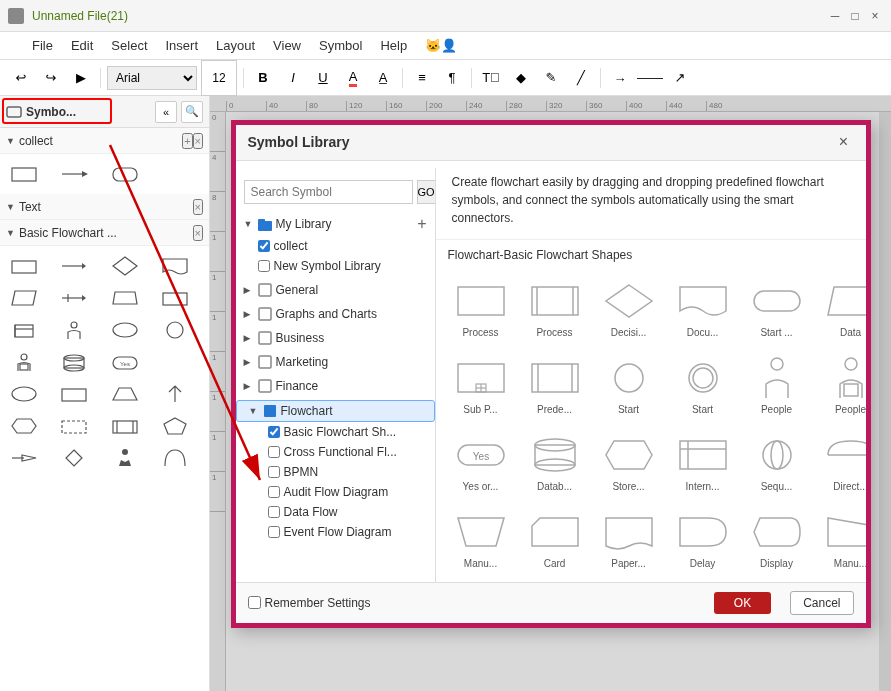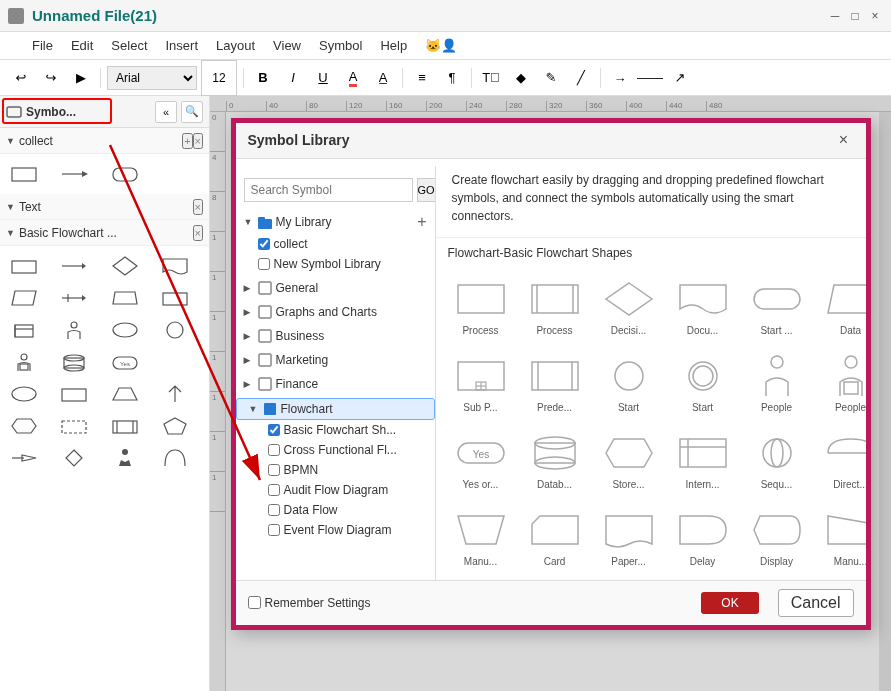--- a/index.html
+++ b/index.html
@@ -4,21 +4,21 @@
   <style>
     * { box-sizing: border-box; margin: 0; padding: 0; }
     body { font-family: Arial, sans-serif; font-size: 12px; background: #f0f0f0; overflow: hidden; }
 
     
     .title-bar {
       display: flex; align-items: center; background: #f5f5f5; height: 32px;
       padding: 0 8px; border-bottom: 1px solid #ddd; gap: 8px;
     }
     .title-bar-icon { width: 16px; height: 16px; background: #888; border-radius: 2px; }
-    .title-bar-text { font-size: 15px; color: #0f766e; flex: 1; font-weight: bold; }
+    .title-bar-text { font-size: 12px; color: #4d7c0f; flex: 1; }
     .title-bar-btns { display: flex; gap: 4px; }
     .title-bar-btn { width: 16px; height: 16px; border: none; background: none; cursor: pointer; font-size: 12px; color: #555; }
 
     
     .menu-bar {
       display: flex; align-items: center; background: #fff; height: 28px;
       padding: 0 24px; border-bottom: 1px solid #ddd; gap: 2px;
     }
     .menu-item { padding: 2px 8px; font-size: 13px; color: #333; cursor: pointer; border-radius: 3px; }
 
@@ -83,21 +83,21 @@
     .lib-shapes-grid { flex: 1; overflow-y: auto; padding: 8px 12px; display: grid; grid-template-columns: repeat(6, 1fr); gap: 8px; }
     .lib-shape-cell { display: flex; flex-direction: column; align-items: center; gap: 4px; cursor: pointer; padding: 4px; border: 1px solid transparent; border-radius: 3px; }
     .lib-shape-svg { width: 56px; height: 44px; display: flex; align-items: center; justify-content: center; }
     .lib-shape-label { font-size: 10px; color: #555; text-align: center; }
 
     
     .modal-footer { display: flex; align-items: center; padding: 8px 12px; border-top: 1px solid #ddd; background: #f9f9f9; gap: 19px; }
     .footer-remember { display: flex; align-items: center; gap: 4px; flex: 1; font-size: 12px; color: #333; }
     .footer-checkbox { width: 13px; height: 13px; }
     .btn-ok { padding: 4px 20px; background: #b91c1c; color: #fff; border: none; cursor: pointer; font-size: 12px; border-radius: 3px; }
-    .btn-cancel { padding: 4px 12px; background: #fff; color: #333; border: 1px solid #aaa; cursor: pointer; font-size: 16px; border-radius: 3px; }
+    .btn-cancel { padding: 4px 12px; background: #fff; color: #333; border: 1px solid #aaa; cursor: pointer; font-size: 12px; border-radius: 3px; }
 
     
     .ruler-marks { display: flex; font-size: 8px; color: #888; height: 16px; align-items: flex-end; padding-left: 16px; background: #f5f5f5; border-bottom: 1px solid #ccc; overflow: hidden; }
     .ruler-mark { flex: none; width: 40px; text-align: left; padding-bottom: 1px; border-left: 1px solid #bbb; padding-left: 2px; }
 
     
     .tree-sub-item { display: flex; align-items: center; padding: 3px 8px 3px 32px; cursor: pointer; gap: 4px; }
   </style>
 </head>
 <body>

